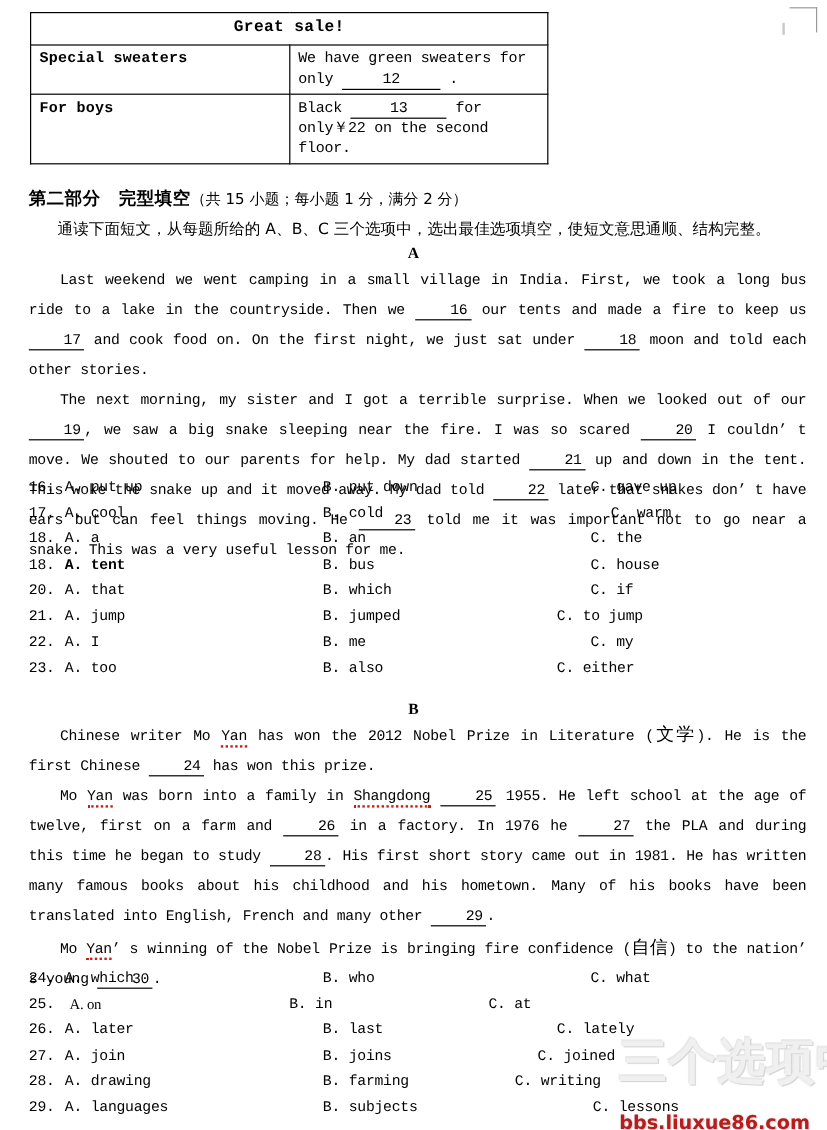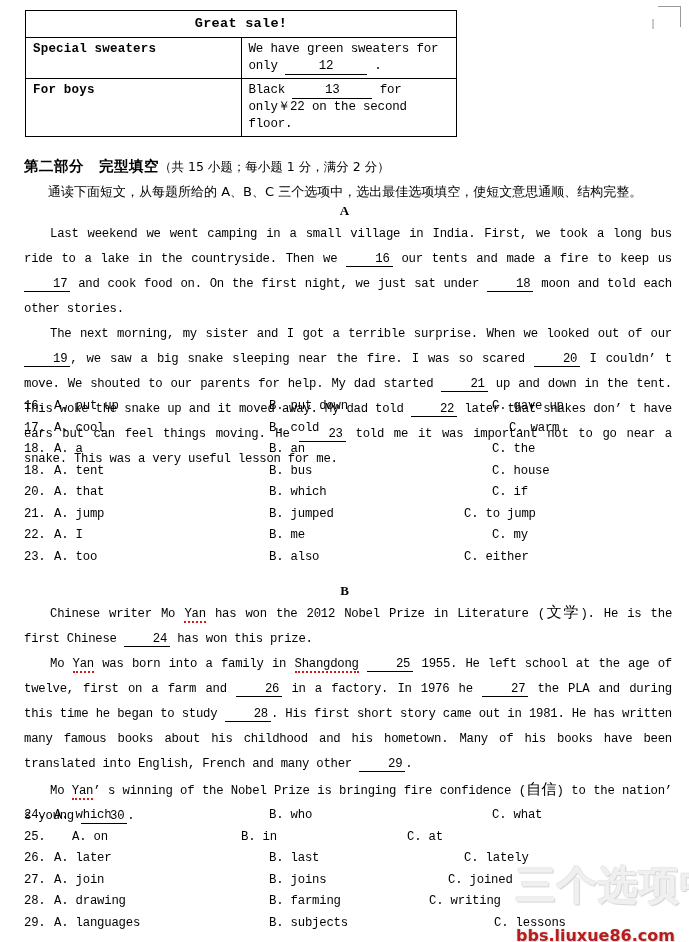--- a/index.html
+++ b/index.html
@@ -264,21 +264,21 @@
       <span class="oc" style="left: 468px; padding-left: 17px;">C. warm</span>
     </div>
     <div class="orow">
       <span class="oa">18.</span>
       <span class="oa" style="left: 30px;">A. a</span>
       <span class="ob" style="left: 245px;">B. an</span>
       <span class="oc" style="left: 468px;">C. the</span>
     </div>
     <div class="orow">
       <span class="oa">18.</span>
-      <span class="oa" style="left: 30px;">A. tent</span>
+      <span class="oa" style="left: 30px; font-weight: bold;">A. tent</span>
       <span class="ob" style="left: 245px;">B. bus</span>
       <span class="oc" style="left: 468px;">C. house</span>
     </div>
     <div class="orow">
       <span class="oa">20.</span>
       <span class="oa" style="left: 30px;">A. that</span>
       <span class="ob" style="left: 245px;">B. which</span>
       <span class="oc" style="left: 468px;">C. if</span>
     </div>
     <div class="orow">
@@ -311,21 +311,21 @@
 
 <div class="opts" id="opts-2">
     <div class="orow">
       <span class="oa">24.</span>
       <span class="oa" style="left: 30px;">A. which</span>
       <span class="ob" style="left: 245px;">B. who</span>
       <span class="oc" style="left: 468px;">C. what</span>
     </div>
     <div class="orow">
       <span class="oa">25.</span>
-      <span class="oa" style="left: 48px;">A. on</span>
+      <span class="oa" style="left: 34px; font-family: Liberation Serif, serif;">A. on</span>
       <span class="ob" style="left: 217px;">B. in</span>
       <span class="oc" style="left: 383px;">C. at</span>
     </div>
     <div class="orow">
       <span class="oa">26.</span>
       <span class="oa" style="left: 30px;">A. later</span>
       <span class="ob" style="left: 245px;">B. last</span>
       <span class="oc" style="left: 440px;">C. lately</span>
     </div>
     <div class="orow">

